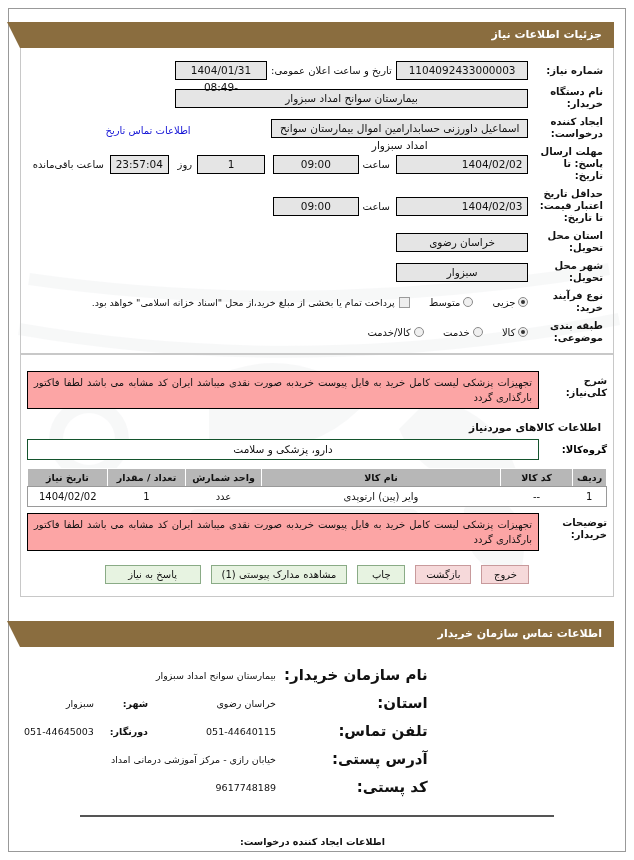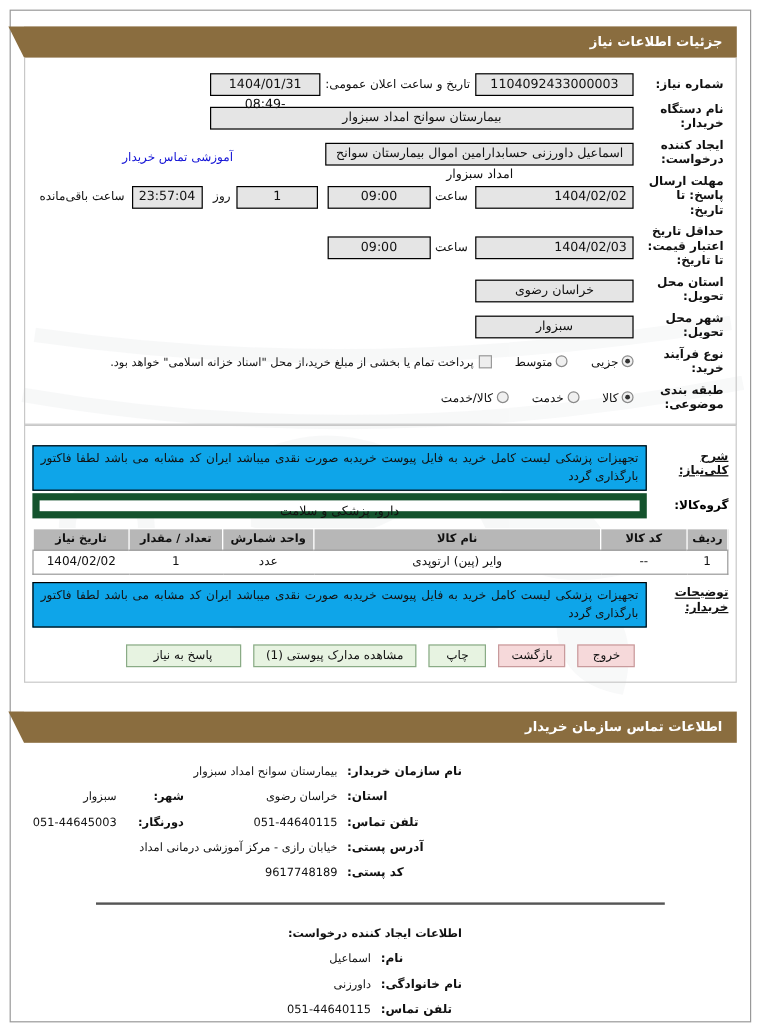--- a/index.html
+++ b/index.html
@@ -149,43 +149,42 @@
     margin-left: 4px;
   }
   .note { font-size: 9.5px; }
 
   
   .desc-row { display: flex; align-items: flex-start; gap: 6px; margin: 6px 0 2px 0; }
   .desc-lbl {
     font-size: 10px; font-weight: bold; color: #111;
     width: 62px; text-align: right; padding-top: 4px; line-height: 12px;
     flex: 0 0 62px;
-    text-decoration: underline;
   }
   .desc-box {
     flex: 1 1 auto;
     border: 1px solid #000;
-    background: #0ea5e9;
+    background: #fca5a5;
     min-height: 34px;
     font-size: 10px;
     line-height: 15px;
     padding: 3px 6px;
     text-align: justify;
     color: #111;
   }
 
   .section-title {
     font-size: 10.5px; font-weight: bold; color: #111;
     margin: 12px 6px 6px 0; text-align: right;
   }
 
   .grp-row { display: flex; align-items: center; gap: 6px; margin-bottom: 8px; }
   .grp-lbl { font-size: 10px; font-weight: bold; width: 62px; text-align: right; flex: 0 0 62px; }
   .grp-box {
-    flex: 1 1 auto; border: 6px solid #14532d; background: #fff;
+    flex: 1 1 auto; border: 1px solid #14532d; background: #fff;
     height: 21px; line-height: 19px; font-size: 10.5px;
     text-align: center; color: #111;
   }
 
   
   table.goods {
     width: 100%;
     border-collapse: collapse;
     background: #fff;
     margin-top: 2px;
@@ -237,21 +236,21 @@
   .btn.green { background: #e7f3e1; border-color: #8aab86; }
   .btn.pink  { background: #f6d9da; border-color: #c89a9c; }
   .btn.w-lg { min-width: 108px; }
   .btn.w-md { min-width: 96px; }
   .btn.w-sm { min-width: 48px; }
 
   
   .contact { padding: 14px 0 0 0; font-size: 10px; color: #111; }
   table.contact-tbl { width: 100%; border-collapse: collapse; }
   table.contact-tbl td { padding: 5px 4px; vertical-align: middle; }
-  .c-lbl { font-weight: bold; font-size: 10px; text-align: left; white-space: nowrap; width: 74px; }
+  .c-lbl { font-weight: bold; font-size: 15px; text-align: right; white-space: nowrap; width: 74px; }
   .c-val { font-size: 9.5px; text-align: right; color: #111; white-space: nowrap; }
   .c-lbl2 { font-weight: bold; font-size: 9.5px; text-align: right; white-space: nowrap; width: 56px; }
   .hr {
     border: none;
     border-top: 2px solid #555;
     margin: 14px 60px 14px 60px;
   }
   .sub-title { font-size: 9.5px; font-weight: bold; margin: 4px 0 10px 0; text-align: right; }
 </style>
 </head>
@@ -309,21 +308,21 @@
             </td>
             <td></td>
           </tr>
 
           <tr>
             <td class="lbl">ایجاد کننده درخواست:</td>
             <td colspan="2">
               <span class="fld">اسماعیل  داورزنی  حسابدارامین اموال  بیمارستان سوانح امداد  سبزوار</span>
             </td>
             <td colspan="2" style="text-align:center">
-              <a href="#" class="link">آموزشی تماس خریدار</a>
+              <a href="#" class="link">اطلاعات تماس تاریخ</a>
             </td>
           </tr>
 
           <tr>
             <td class="lbl">مهلت ارسال پاسخ: تا تاریخ:</td>
             <td style="width:122px">
               <span class="fld right">1404/02/02</span>
             </td>
             <td style="width:70px; white-space:nowrap">
               <table style="border-collapse:collapse;width:100%">
@@ -437,20 +436,21 @@
           </table>
       </div>
 
       <div class="card sep-top">
 
         <div class="desc-row">
           <div class="desc-lbl">شرح کلی‌نیاز:</div>
           <div class="desc-box">تجهیزات پزشکی  لیست کامل خرید به فایل پیوست خریدبه  صورت نقدی میباشد ایران کد مشابه می باشد لطفا فاکتور بارگذاری گردد</div>
         </div>
 
+        <div class="section-title">اطلاعات کالاهای موردنیاز</div>
 
         <div class="grp-row">
           <div class="grp-lbl">گروه‌کالا:</div>
           <div class="grp-box">دارو، پزشکی و سلامت</div>
         </div>
 
         <table class="goods">
           <thead>
             <tr>
               <th style="width:34px">ردیف</th>

